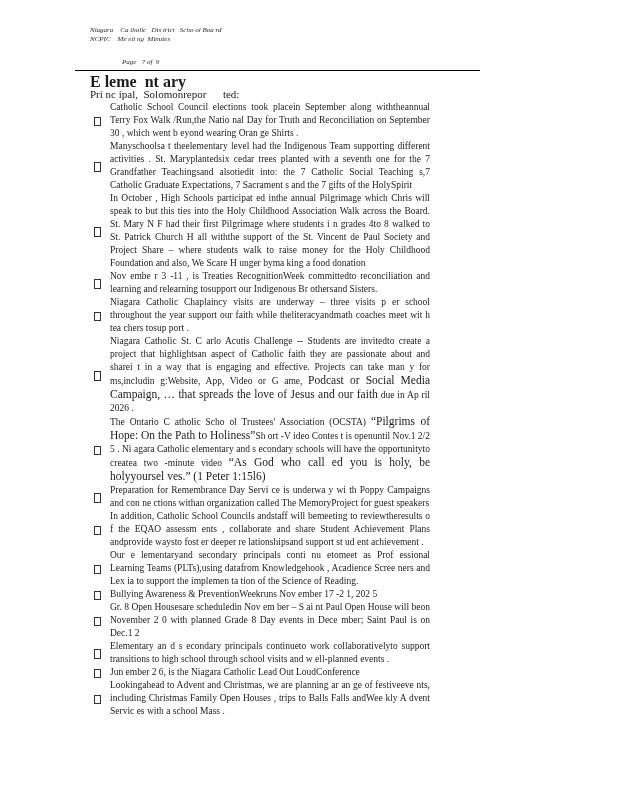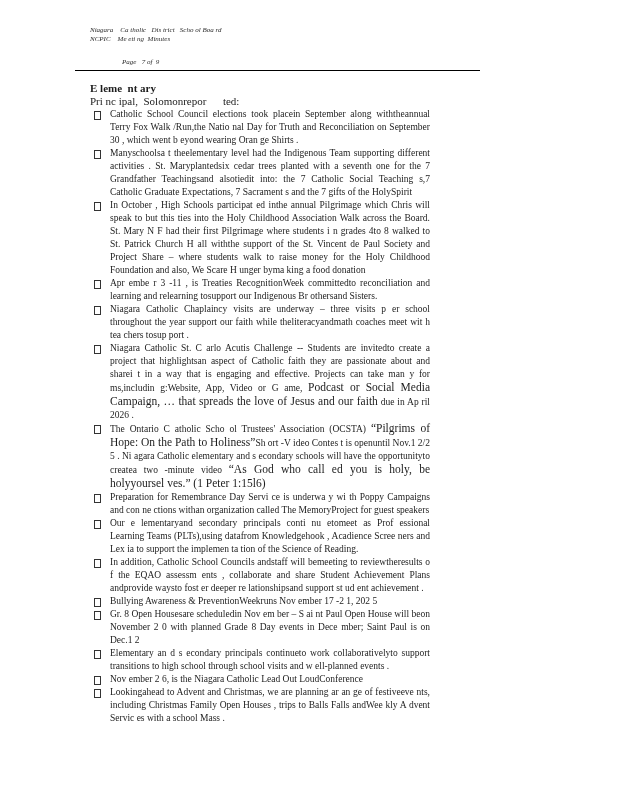--- a/index.html
+++ b/index.html
@@ -26,40 +26,40 @@
     white-space: pre-wrap;
     color: #2a2a2a;
   }
   .hdr .page-line { margin-top: 14px; margin-left: 32px; }
   .rule {
     border-top: 1.6px solid #000;
     margin: 3px -50px 0 -15px;
     height: 0;
   }
   .heading {
-    margin: 11px 0 0 0;
-    font-size: 11px;
+    margin: 4px 0 0 0;
+    font-size: 16px;
     font-weight: bold;
     line-height: 13px;
     white-space: pre-wrap;
   }
   .intro {
     margin: 0;
     font-size: 11px;
     line-height: 13px;
     white-space: pre-wrap;
   }
   ul.bullets {
     margin: 0;
     padding: 0;
     list-style: none;
   }
   ul.bullets li {
     display: flex;
-    align-items: flex-start;
+    align-items: center;
   }
   .marker {
     flex: 0 0 20px;
     width: 20px;
     padding-left: 4px;
     box-sizing: border-box;
     line-height: 13px;
   }
   .marker .tofu {
     display: inline-block;
@@ -106,21 +106,21 @@
       <span class="btxt"><span>Manyschoolsa t theelementary level had the Indigenous Team supporting different activities . St. Maryplantedsix cedar trees planted with a seventh one for the 7 Grandfather Teachingsand alsotiedit into: the 7 Catholic Social Teaching s,7 Catholic Graduate Expectations, 7 Sacrament s and the 7 gifts of the HolySpirit</span></span>
     </li>
 
     <li>
       <span class="marker"><span class="tofu"></span></span>
       <span class="btxt"><span>In October , High Schools participat ed inthe annual Pilgrimage which Chris will speak to but this ties into the Holy Childhood Association Walk across the Board. St. Mary N F had their first Pilgrimage where students i n grades 4to 8 walked to St. Patrick Church H all withthe support of the St. Vincent de Paul Society and Project Share – where students walk to raise money for the Holy Childhood Foundation and also, We Scare H unger byma king a food donation</span></span>
     </li>
 
     <li>
       <span class="marker"><span class="tofu"></span></span>
-      <span class="btxt"><span>Apr embe r 3 -11 , is Treaties RecognitionWeek committedto reconciliation and learning and relearning tosupport our Indigenous Br othersand Sisters.</span></span>
+      <span class="btxt"><span>Nov embe r 3 -11 , is Treaties RecognitionWeek committedto reconciliation and learning and relearning tosupport our Indigenous Br othersand Sisters.</span></span>
     </li>
 
 
     <li>
       <span class="marker"><span class="tofu"></span></span>
       <span class="btxt"><span>Niagara Catholic Chaplaincy visits are underway – three visits p er school throughout the year support our faith while theliteracyandmath coaches meet wit h tea chers tosup port .</span></span>
     </li>
 
     <li>
       <span class="marker"><span class="tofu"></span></span>
@@ -132,46 +132,46 @@
       <span class="btxt"><span>The Ontario C atholic Scho ol Trustees' Association (OCSTA) </span><span class="seg-large">“Pilgrims of Hope: On the Path to Holiness”</span><span>Sh ort -V ideo Contes t is openuntil Nov.1 2/2 5 . Ni agara Catholic elementary and s econdary schools will have the opportunityto createa two -minute video </span><span class="seg-large">“As God who call ed you is holy, be holyyoursel ves.” (1 Peter 1:15l6)</span></span>
     </li>
 
     <li>
       <span class="marker"><span class="tofu"></span></span>
       <span class="btxt"><span>Preparation for Remembrance Day Servi ce is underwa y wi th Poppy Campaigns and con ne ctions withan organization called The MemoryProject for guest speakers</span></span>
     </li>
 
     <li>
       <span class="marker"><span class="tofu"></span></span>
-      <span class="btxt"><span>Our e lementaryand secondary principals conti nu etomeet as Prof essional Learning Teams (PLTs),using datafrom Knowledgehook , Acadience Scree ners and Lex ia to support the implemen ta tion of the Science of Reading.</span></span>
+      <span class="btxt"><span>In addition, Catholic School Councils andstaff will bemeeting to reviewtheresults o f the EQAO assessm ents , collaborate and share Student Achievement Plans andprovide waysto fost er deeper re lationshipsand support st ud ent achievement .</span></span>
     </li>
 
     <li>
       <span class="marker"><span class="tofu"></span></span>
-      <span class="btxt"><span>In addition, Catholic School Councils andstaff will bemeeting to reviewtheresults o f the EQAO assessm ents , collaborate and share Student Achievement Plans andprovide waysto fost er deeper re lationshipsand support st ud ent achievement .</span></span>
+      <span class="btxt"><span>Our e lementaryand secondary principals conti nu etomeet as Prof essional Learning Teams (PLTs),using datafrom Knowledgehook , Acadience Scree ners and Lex ia to support the implemen ta tion of the Science of Reading.</span></span>
     </li>
 
     <li>
       <span class="marker"><span class="tofu"></span></span>
       <span class="btxt"><span>Bullying Awareness &amp; PreventionWeekruns Nov ember 17 -2 1, 202 5</span></span>
     </li>
 
     <li>
       <span class="marker"><span class="tofu"></span></span>
       <span class="btxt"><span>Gr. 8 Open Housesare scheduledin Nov em ber – S ai nt Paul Open House will beon November 2 0 with planned Grade 8 Day events in Dece mber; Saint Paul is on Dec.1 2</span></span>
     </li>
 
     <li>
       <span class="marker"><span class="tofu"></span></span>
       <span class="btxt"><span>Elementary an d s econdary principals continueto work collaborativelyto support transitions to high school through school visits and w ell-planned events .</span></span>
     </li>
 
     <li>
       <span class="marker"><span class="tofu"></span></span>
-      <span class="btxt"><span>Nov ember 2 6, is the Niagara Catholic Lead Out LoudConference</span></span>
+      <span class="btxt"><span>Jun ember 2 6, is the Niagara Catholic Lead Out LoudConference</span></span>
     </li>
 
 
     <li>
       <span class="marker"><span class="tofu"></span></span>
       <span class="btxt"><span>Lookingahead to Advent and Christmas, we are planning ar an ge of festiveeve nts, including Christmas Family Open Houses , trips to Balls Falls andWee kly A dvent Servic es with a school Mass .</span></span>
     </li>
 
 
   </ul>

